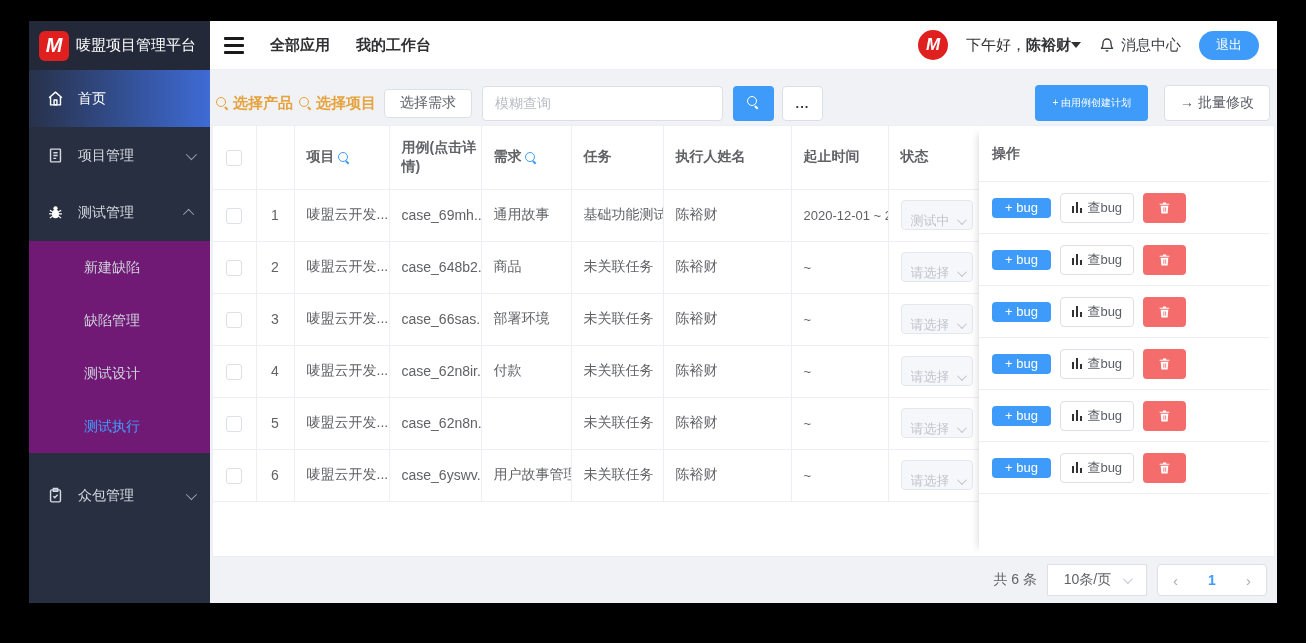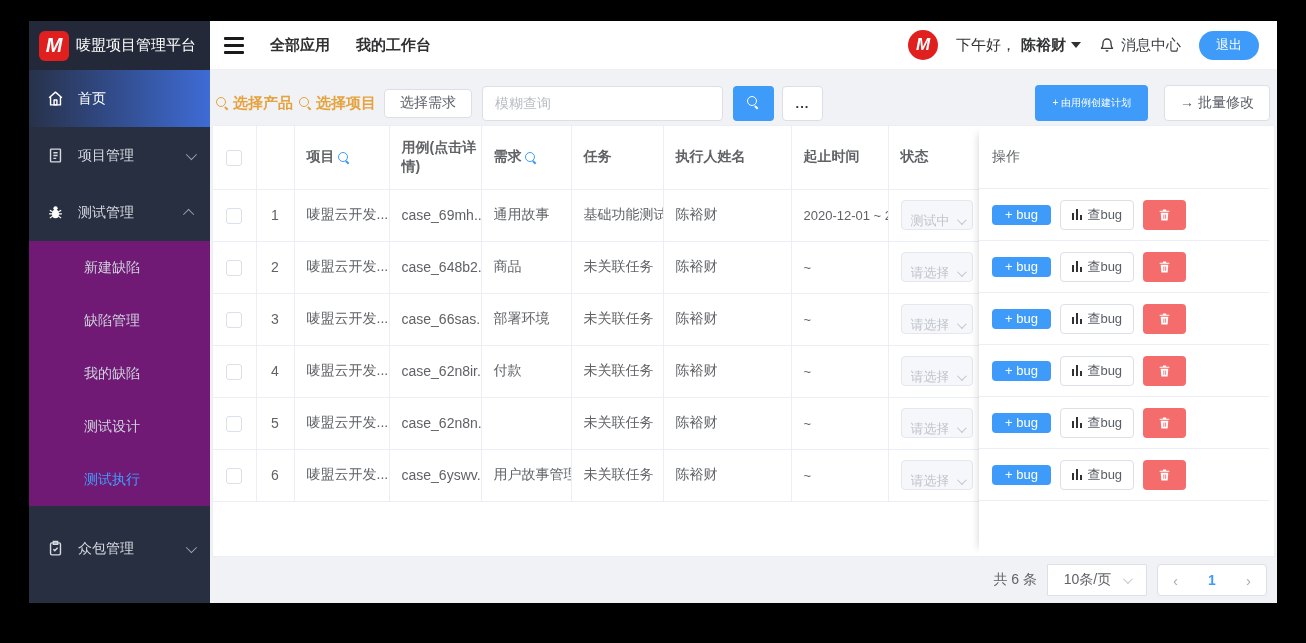--- a/index.html
+++ b/index.html
@@ -25,21 +25,21 @@
   .side-item.clipped { margin-top:19px; }
 
   
   .main { flex:1; display:flex; flex-direction:column; min-width:0; }
   .topbar { height:49px; flex-shrink:0; background:#fff; display:flex; align-items:center; padding:0 18px 0 14px; gap:26px; border-bottom:1px solid #f0f0f0; }
   .hamburger { width:20px; display:flex; flex-direction:column; gap:4px; cursor:pointer; }
   .hamburger i { display:block; height:3px; background:#1a1a1a; border-radius:1px; }
   .nav-link { font-size:15px; font-weight:600; color:#303133; cursor:pointer; }
   .top-right { margin-left:auto; display:flex; align-items:center; gap:18px; }
   .avatar { width:30px; height:30px; border-radius:50%; background:#e01f1f; color:#fff; font-weight:bold; font-style:italic; font-size:17px; display:flex; align-items:center; justify-content:center; }
-  .greet { font-size:15px; color:#303133; display:flex; align-items:center; gap:5px; cursor:pointer; }
+  .greet { font-size:15px; color:#303133; display:flex; align-items:center; cursor:pointer; }
   .greet b { font-weight:700; }
   .caret-down { width:0; height:0; border-left:5px solid transparent; border-right:5px solid transparent; border-top:6px solid #303133; }
   .msg { display:flex; align-items:center; gap:6px; font-size:15px; color:#3a3d42; cursor:pointer; }
   .logout-btn { background:#3e9bfa; color:#fff; border:none; border-radius:15px; height:29px; padding:0 17px; font-size:13px; cursor:pointer; }
 
   
   .content { flex:1; position:relative; background:#f0f2f5; }
   .toolbar { position:absolute; top:15px; left:6px; right:7px; height:36px; display:flex; align-items:center; gap:8px; }
   .link-orange { display:flex; align-items:center; gap:5px; color:#e6a23c; font-size:15px; font-weight:600; cursor:pointer; white-space:nowrap; }
   .mag { position:relative; width:12px; height:12px; flex-shrink:0; }
@@ -64,21 +64,21 @@
   .th-flex { display:inline-flex; align-items:center; gap:3px; }
   .th-flex .mag { color:#3e9bfa; width:11px; height:11px; }
   .cbx { display:inline-block; width:16px; height:16px; border:1px solid #dcdfe6; border-radius:3px; background:#fff; vertical-align:middle; cursor:pointer; }
   td.dates { font-size:13px; }
   .sel-mini { display:inline-flex; align-items:center; justify-content:space-between; width:72px; height:30px; background:#f5f7fa; border:1px solid #e4e7ed; border-radius:4px; padding:12px 8px 0 9px; cursor:not-allowed; }
   .sel-mini .txt { font-size:13px; color:#c0c4cc; width:37px; overflow:hidden; white-space:nowrap; }
   .sel-chev { width:7px; height:7px; border-right:1.4px solid #c0c4cc; border-bottom:1.4px solid #c0c4cc; transform:rotate(45deg) translateY(-2px); flex-shrink:0; }
 
   
   .ops-panel { position:absolute; top:0; bottom:0; left:766px; width:290px; background:#fff; box-shadow:-8px 0 8px -8px rgba(0,0,0,.18); }
-  .ops-head { height:63px; border-bottom:1px solid #ebeef5; display:flex; align-items:center; padding-left:13px; font-size:14px; color:#606266; font-weight:400; }
+  .ops-head { height:56px; border-bottom:1px solid #ebeef5; display:flex; align-items:center; padding-left:13px; font-size:14px; color:#606266; font-weight:700; }
   .ops-row { height:52px; border-bottom:1px solid #ebeef5; display:flex; align-items:center; padding-left:13px; gap:9px; }
   .btn-bug { background:#3e9bfa; color:#fff; border:none; border-radius:4px; height:20px; padding:0 13px; font-size:13px; cursor:pointer; white-space:nowrap; }
   .btn-viewbug { background:#fff; border:1px solid #dcdfe6; border-radius:4px; height:30px; padding:0 11px; font-size:13px; color:#5a5e66; display:flex; align-items:center; gap:5px; cursor:pointer; white-space:nowrap; }
   .bars { display:flex; align-items:flex-end; gap:1.5px; height:11px; }
   .bars i { display:block; width:2.5px; background:#303133; }
   .bars i:nth-child(1){height:7px;} .bars i:nth-child(2){height:11px;} .bars i:nth-child(3){height:5px;}
   .btn-del { background:#f56c6c; border:none; border-radius:4px; width:43px; height:30px; display:flex; align-items:center; justify-content:center; cursor:pointer; }
 
   
   .pager-row { position:absolute; right:10px; bottom:0; height:46px; display:flex; align-items:center; gap:10px; font-size:14px; color:#606266; }
@@ -128,21 +128,20 @@
             <path d="M4 9l4 2M20 9l-4 2M3 14h4M21 14h-4M4 20l4-3M20 20l-4-3" stroke="#fff" stroke-width="1.6" fill="none"></path>
           </svg>
       </span>
       <span>测试管理</span>
       <i class="chev up"></i>
     </div>
 
     <div class="submenu">
       <div class="sub-item">新建缺陷</div>
       <div class="sub-item">缺陷管理</div>
-      <div class="sub-item">我的缺陷</div>
       <div class="sub-item">测试设计</div>
       <div class="sub-item active">测试执行</div>
     </div>
 
     <div class="side-item crowd">
       <span class="side-icon">
         <svg viewBox="0 0 24 24" fill="none" stroke="#d6dae2" stroke-width="2">
             <rect x="5" y="4" width="14" height="17" rx="2"></rect>
             <path d="M9 2h6v4H9z"></path>
             <path d="M9 13l2 2 4-4"></path>

